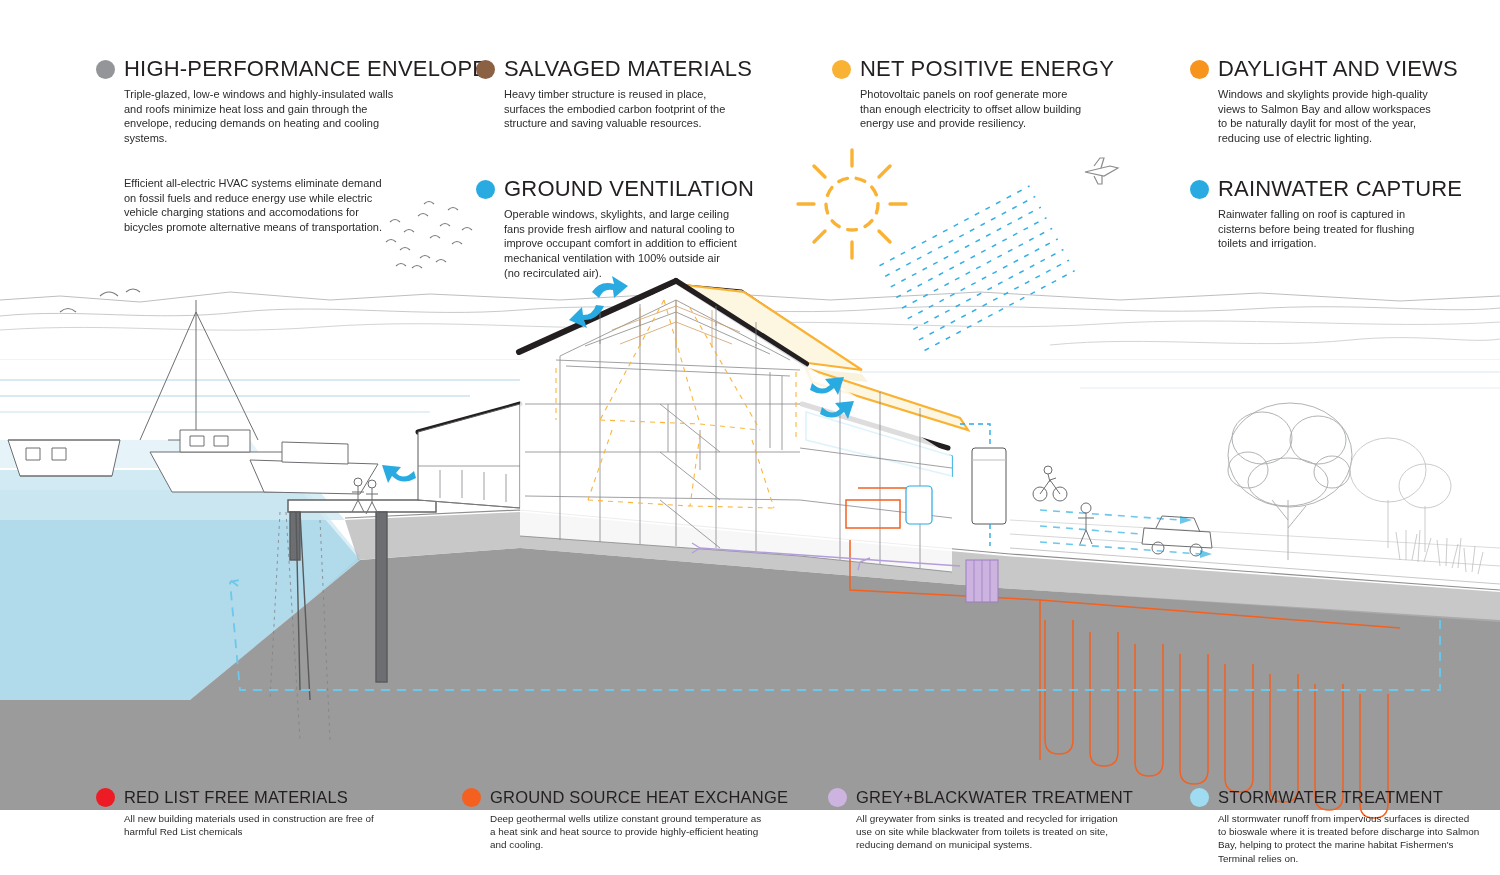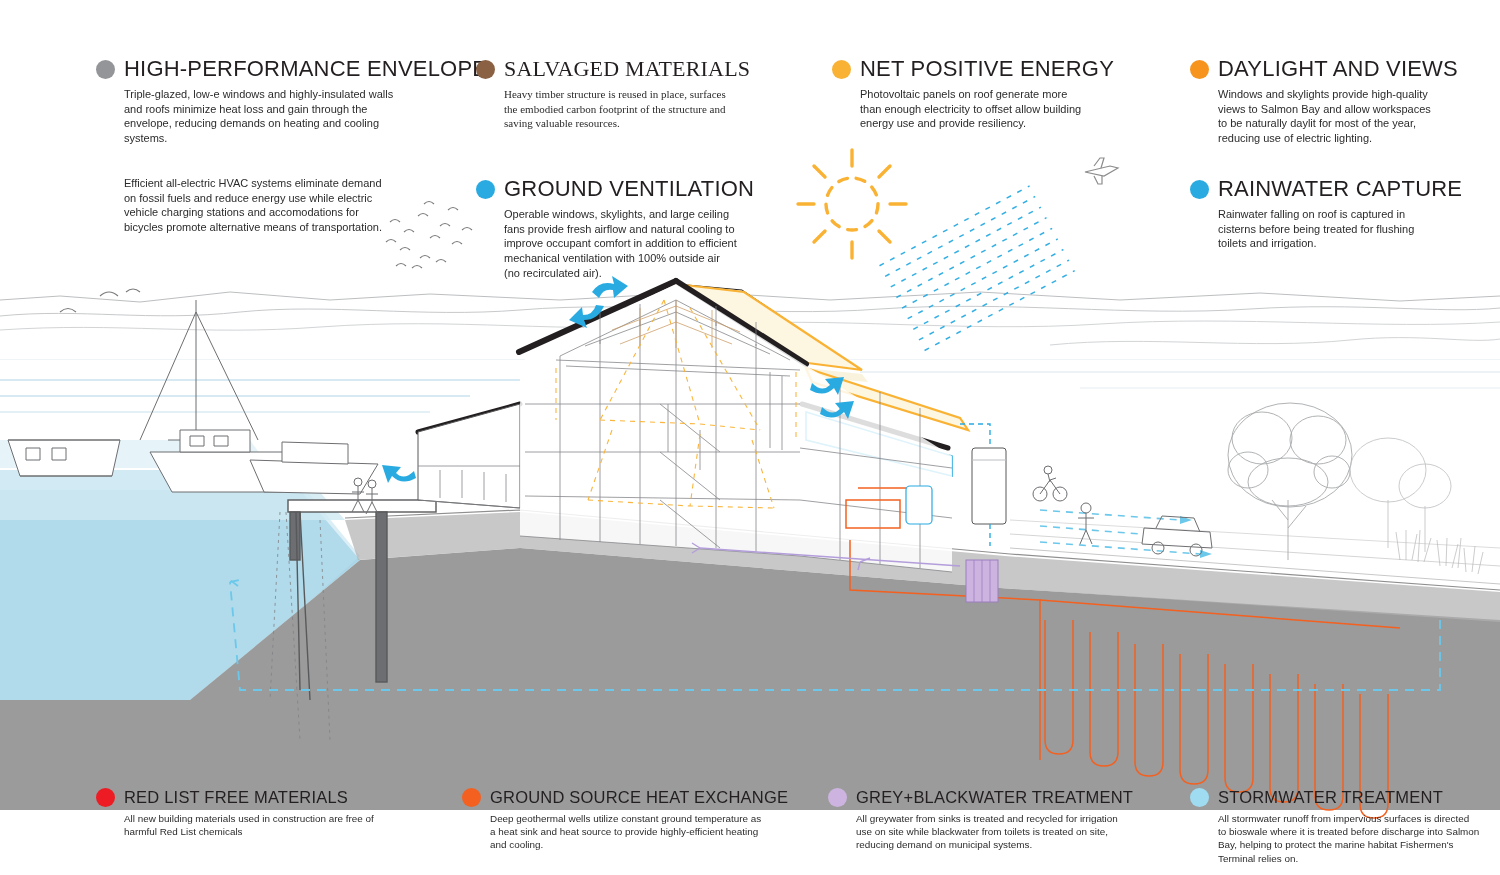--- a/index.html
+++ b/index.html
@@ -345,21 +345,21 @@
   </svg>
 
   <div class="callout cell-w1" style="left:96px; top:56px;">
     <div class="head">
       <span class="dot" style="background:#939598"></span>
       <span class="title">HIGH-PERFORMANCE ENVELOPE</span>
     </div>
     <div class="body">Triple-glazed, low-e windows and highly-insulated walls and roofs minimize heat loss and gain through the envelope, reducing demands on heating and cooling systems.</div>
   </div>
 
-  <div class="callout cell-w2" style="left:476px; top:56px;font-family:Liberation Serif, serif;">
+  <div class="callout cell-w2" style="left:476px; top:56px;">
     <div class="head">
       <span class="dot" style="background:#8b6144"></span>
       <span class="title">SALVAGED MATERIALS</span>
     </div>
     <div class="body">Heavy timber structure is reused in place, surfaces the embodied carbon footprint of the structure and saving valuable resources.</div>
   </div>
 
   <div class="callout cell-w3" style="left:832px; top:56px;">
     <div class="head">
       <span class="dot" style="background:#f9b233"></span>

